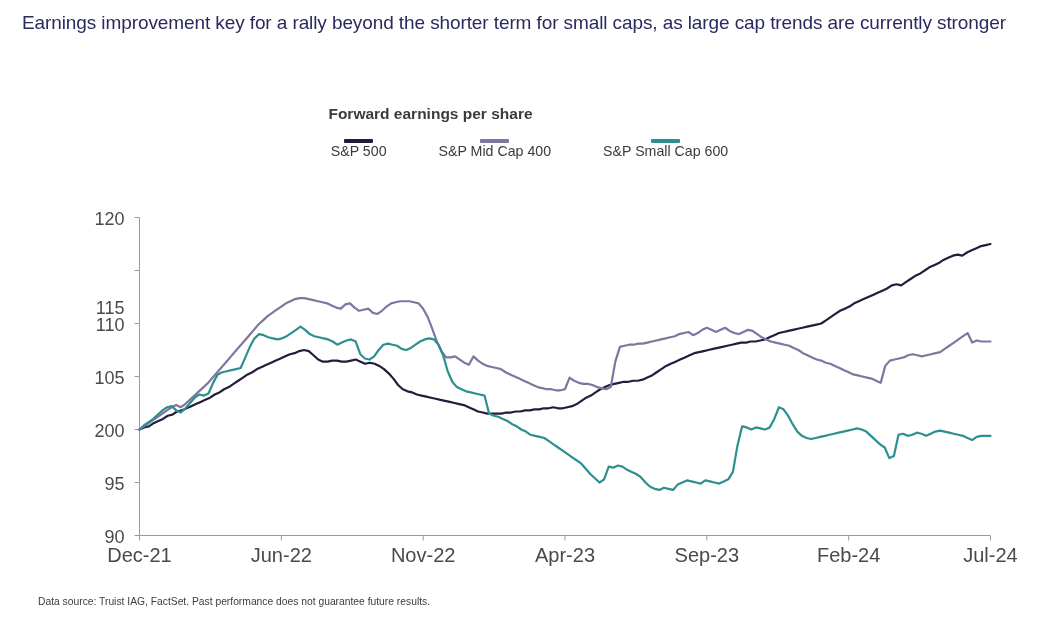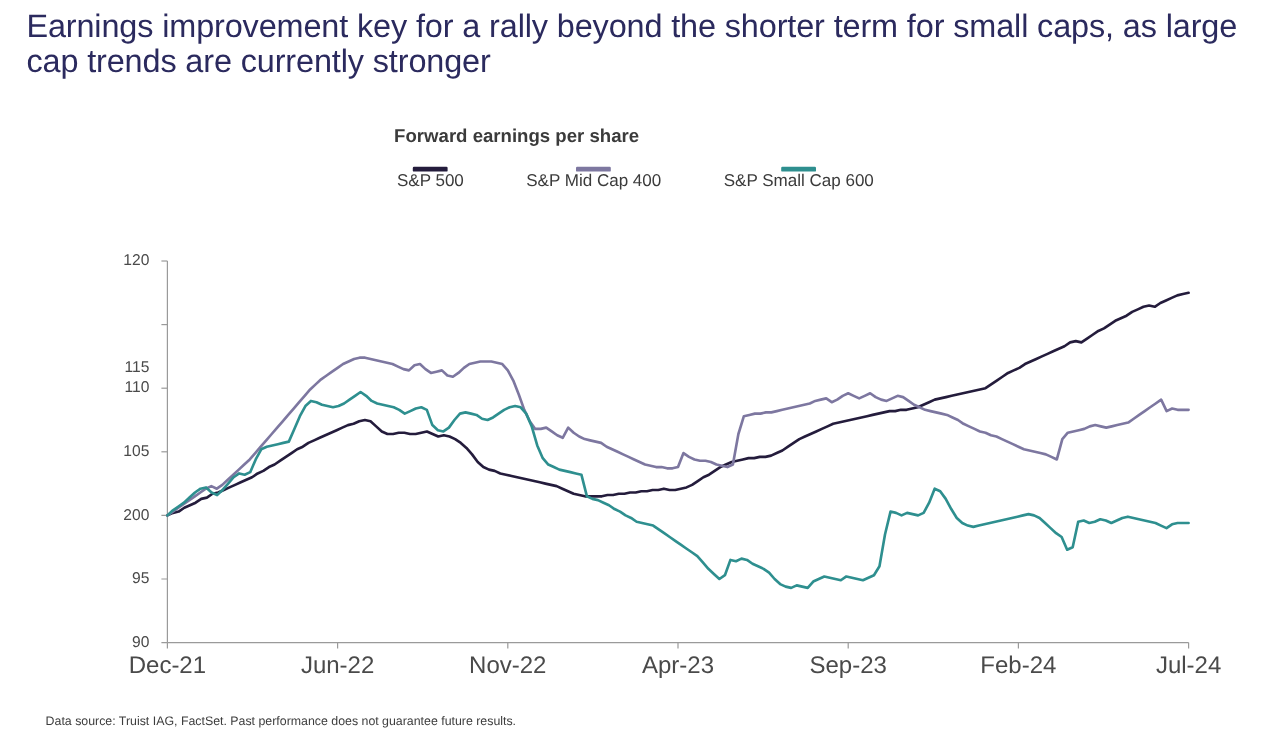--- a/index.html
+++ b/index.html
@@ -12,21 +12,21 @@
     height: 619px;
     font-family: "Liberation Sans", sans-serif;
     overflow: hidden;
     position: relative;
   }
   #headline {
     position: absolute;
     left: 22px;
     top: 8px;
     width: 1030px;
-    font-size: 27px;
+    font-size: 19px;
     line-height: 29px;
     color: #2b2a5e;
     font-weight: 400;
     letter-spacing: -0.1px;
   }
   #chart-title {
     position: absolute;
     left: 0;
     top: 105px;
     width: 861px;
@@ -62,21 +62,21 @@
     position: absolute;
     left: 0;
     top: 0;
     width: 1059px;
     height: 619px;
   }
   .ylabel {
     position: absolute;
     width: 40px;
     text-align: right;
-    font-size: 13px;
+    font-size: 18px;
     color: #4a4a4a;
   }
   .xlabel {
     position: absolute;
     width: 90px;
     text-align: center;
     font-size: 20px;
     color: #4a4a4a;
     top: 544px;
   }

